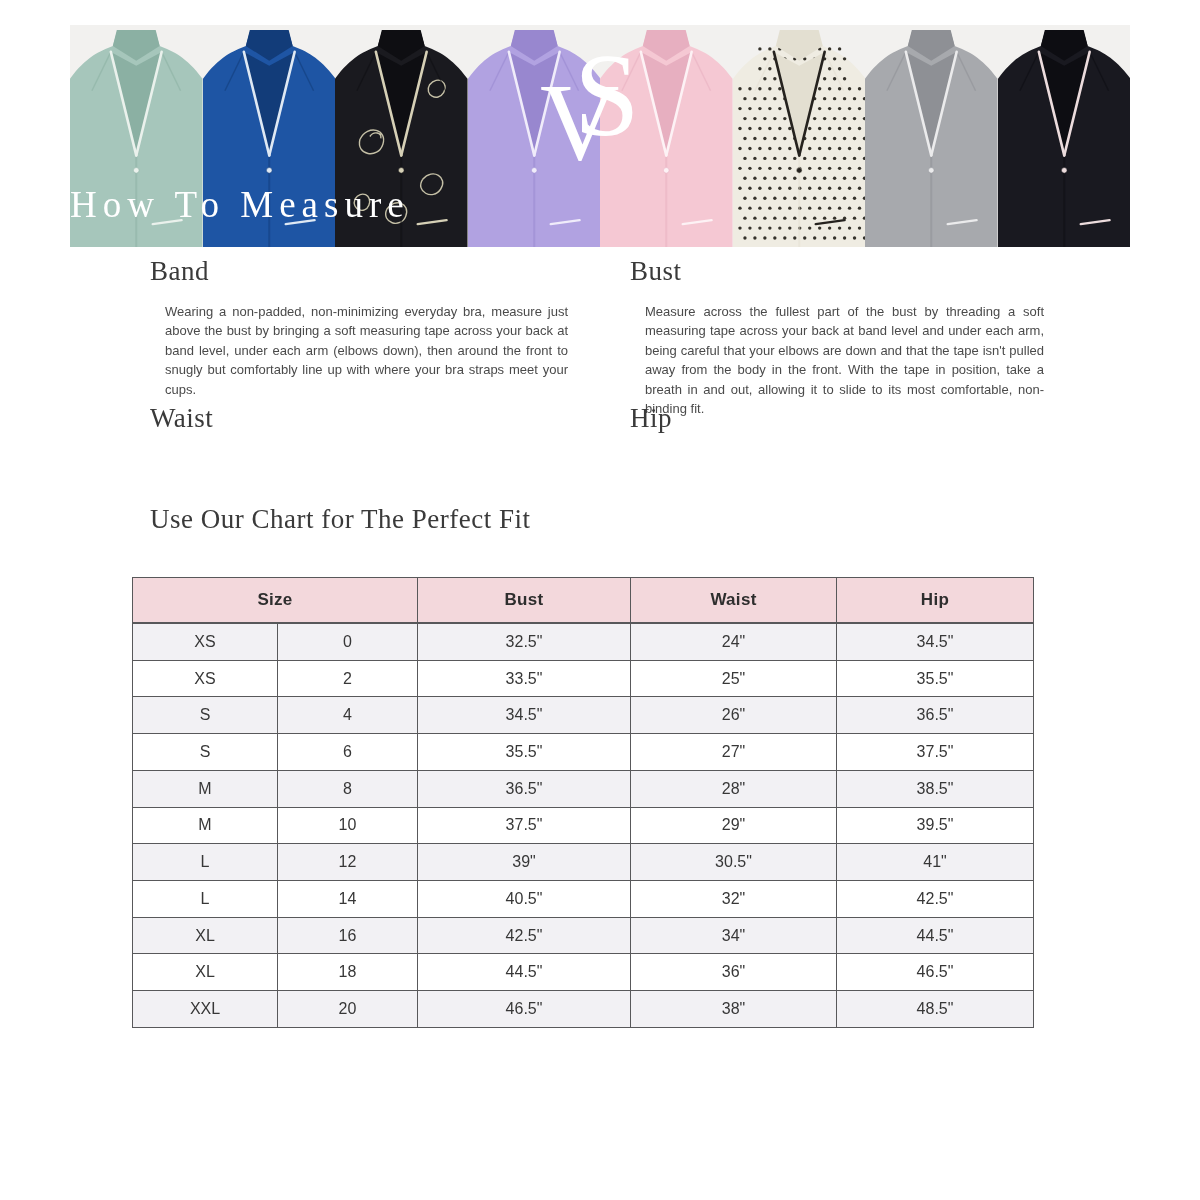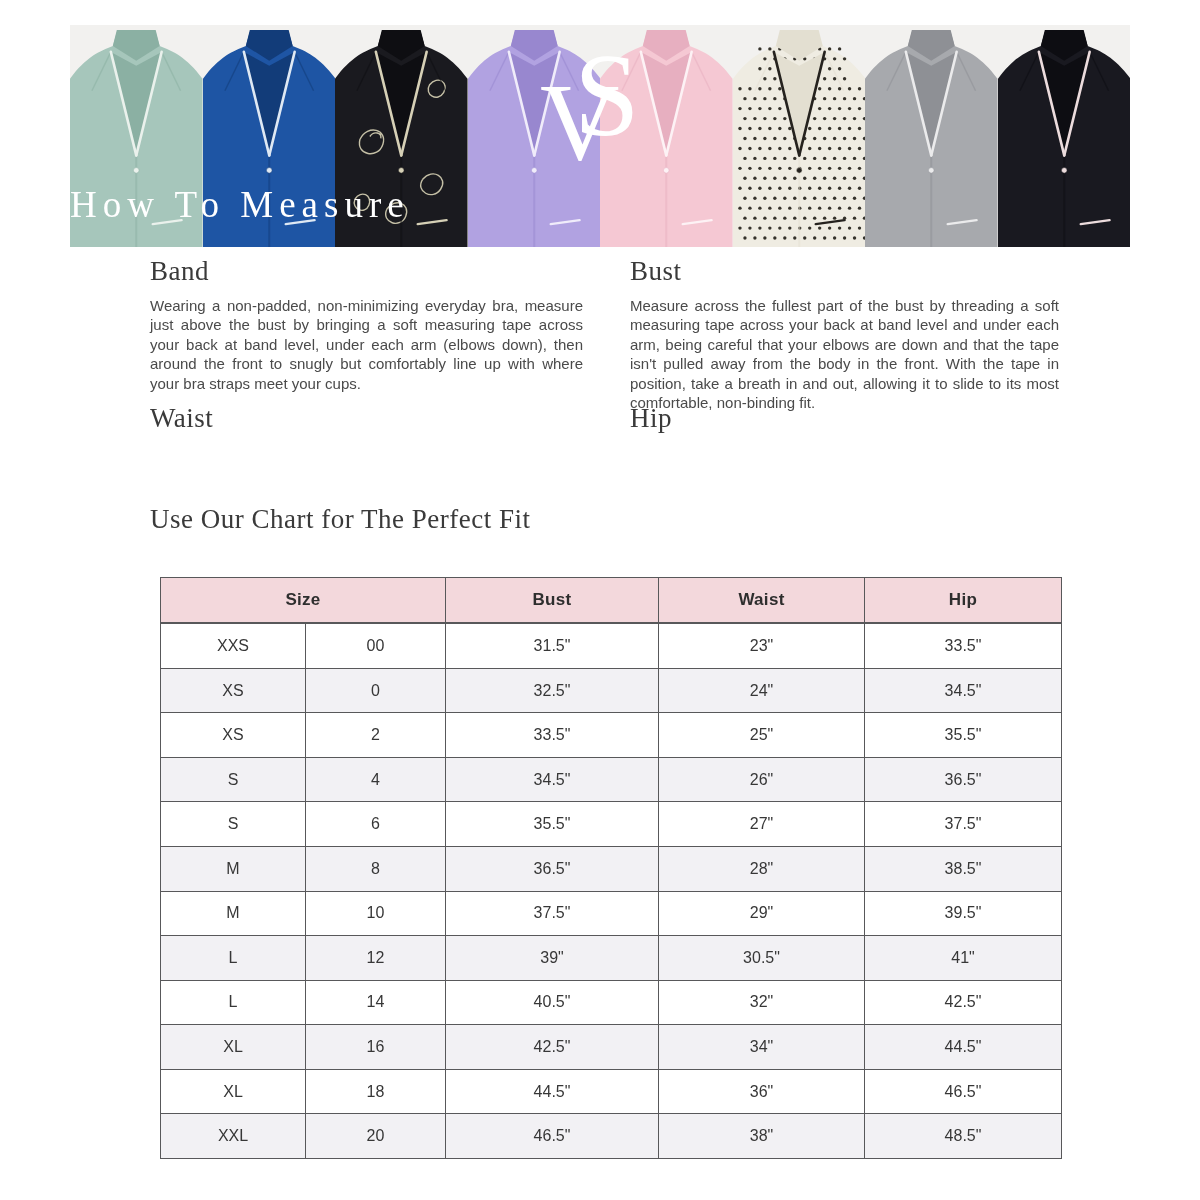--- a/index.html
+++ b/index.html
@@ -45,26 +45,26 @@
     font-family:"Liberation Serif",serif;font-size:37px;letter-spacing:6px;color:var(--banner-text);white-space:nowrap}
 
   
   .section{position:absolute}
   .sec-band {left:150px;top:256px;width:433px}
   .sec-bust {left:630px;top:256px;width:429px}
   .sec-waist{left:150px;top:403px;width:433px}
   .sec-hip  {left:630px;top:403px;width:429px}
   .section h2{font-family:"Liberation Serif",serif;font-weight:normal;font-size:27px;
     letter-spacing:.5px;color:var(--heading-text);margin:0 0 9px 0}
-  .section p{font-size:15px;line-height:19.4px;color:var(--body-text);text-align:justify;margin:0}
+  .section p{font-size:13px;line-height:19.4px;color:var(--body-text);text-align:justify;margin:15px}
 
   
   .chart-heading{position:absolute;left:150px;top:504px;font-family:"Liberation Serif",serif;
     font-weight:normal;font-size:27px;letter-spacing:.5px;color:var(--heading-text)}
-  .size-table{position:absolute;left:160px;top:577px;width:901px;height:582px;
+  .size-table{position:absolute;left:132px;top:577px;width:901px;height:451px;
     border-collapse:collapse;table-layout:fixed}
   .size-table th{background:var(--header-pink);font-weight:bold;font-size:17px;color:#2e2e2e;
     text-align:center;border:1px solid var(--table-border);border-bottom-width:2px;height:45px;
     letter-spacing:.3px}
   .size-table td{font-size:16px;color:#373737;text-align:center;background:var(--row-white);
     border:1px solid var(--table-border)}
   .size-table tr.alt td{background:var(--row-alt)}
 </style>
 </head>
 <body>
@@ -538,27 +538,20 @@
     </colgroup>
     <thead>
       <tr>
         <th colspan="2">Size</th>
         <th>Bust</th>
         <th>Waist</th>
         <th>Hip</th>
       </tr>
     </thead>
     <tbody>
-        <tr>
-          <td>XXS</td>
-          <td>00</td>
-          <td>31.5"</td>
-          <td>23"</td>
-          <td>33.5"</td>
-        </tr>
         <tr class="alt">
           <td>XS</td>
           <td>0</td>
           <td>32.5"</td>
           <td>24"</td>
           <td>34.5"</td>
         </tr>
         <tr>
           <td>XS</td>
           <td>2</td>

